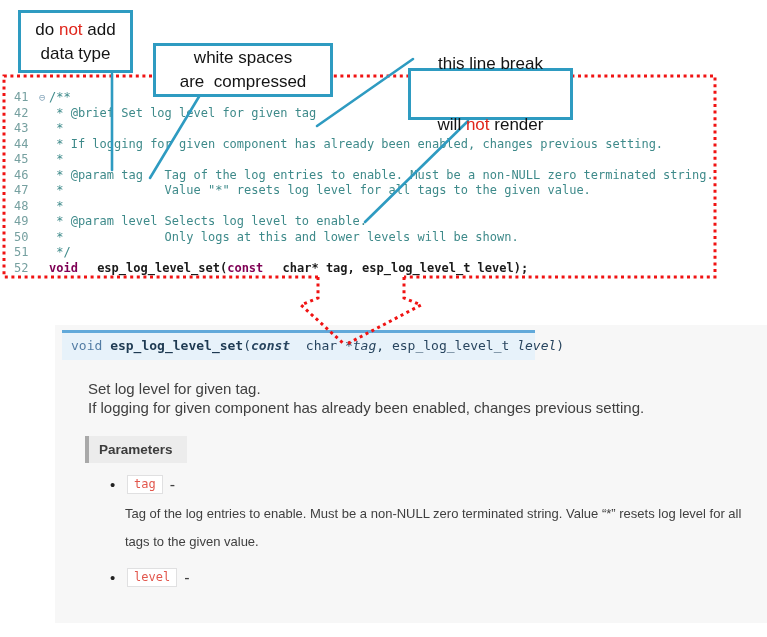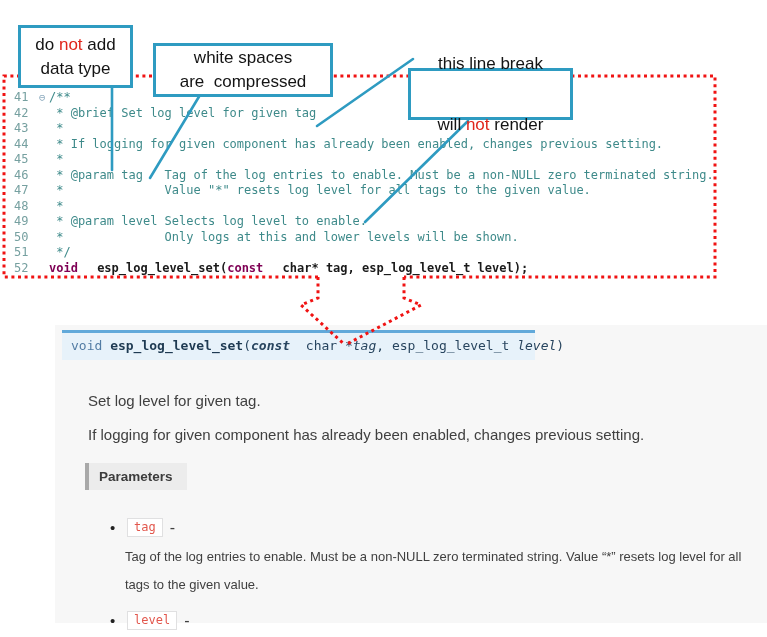--- a/index.html
+++ b/index.html
@@ -20,39 +20,39 @@
   .doc{position:absolute;left:55px;top:325px;width:712px;height:298px;background:#F7F7F7;
        z-index:1;color:#404040;}
   .sig{margin:5px 0 0 7px;width:464px;background:#E7F2FA;border-top:3px solid #61A9DA;
        padding:5px 0 7px 9px;font-family:"DejaVu Sans Mono",monospace;font-size:13px;
        white-space:pre;color:#28455F;}
   .sig span{white-space:pre;}
   .sig-kw{color:#527CA4;}
   .sig-fn{font-weight:bold;color:#1E3A52;}
   .sig-kb{font-weight:bold;font-style:italic;}
   .sig-it{font-style:italic;}
-  .brief{margin:32px 0 0 33px;font-size:15px;}
-  .desc{margin:17px 0 0 33px;font-size:15px;}
-  .plabel{display:inline-block;margin:20px 0 16px 30px;background:#ECECEC;
+  .brief{margin:20px 0 0 33px;font-size:15px;}
+  .desc{margin:2px 0 0 33px;font-size:15px;}
+  .plabel{display:inline-block;margin:20px 0 0 30px;background:#ECECEC;
           border-left:4px solid #A9A9A9;padding:6px 14px 6px 10px;
           font-size:13.5px;font-weight:bold;color:#3C3C3C;}
   .param-row{margin:12px 0 0 55px;display:flex;align-items:center;}
   .bullet{color:#222;font-size:15px;width:17px;flex:none;}
   .badge{font-family:"DejaVu Sans Mono",monospace;font-size:12px;color:#E2574D;
          background:#fff;border:1px solid #E0E0E1;padding:1px 6px 2px;}
   .dash{margin-left:7px;color:#404040;}
   .param-desc{margin:6px 0 0 70px;width:640px;font-size:13px;line-height:28px;}
 
   
   .callout{position:absolute;z-index:6;background:#fff;border:3px solid #2E9BC1;
            display:flex;flex-direction:column;justify-content:center;align-items:center;
            font-size:17px;color:#141414;line-height:24px;text-align:center;}
   .callout-line{white-space:pre;}
   .em{color:#E0261C;}
-  #co-0{left:18px;top:25px;width:109px;height:57px;}
+  #co-0{left:18px;top:10px;width:109px;height:57px;}
   #co-1{left:153px;top:43px;width:174px;height:48px;}
   #co-2{left:408px;top:8px;width:159px;height:48px;}
   #co-3{left:408px;top:68px;width:159px;height:46px;gap:37px;}
 
   
   .overlay{position:absolute;left:0;top:0;z-index:5;pointer-events:none;}
 </style>
 </head>
 <body>
 

